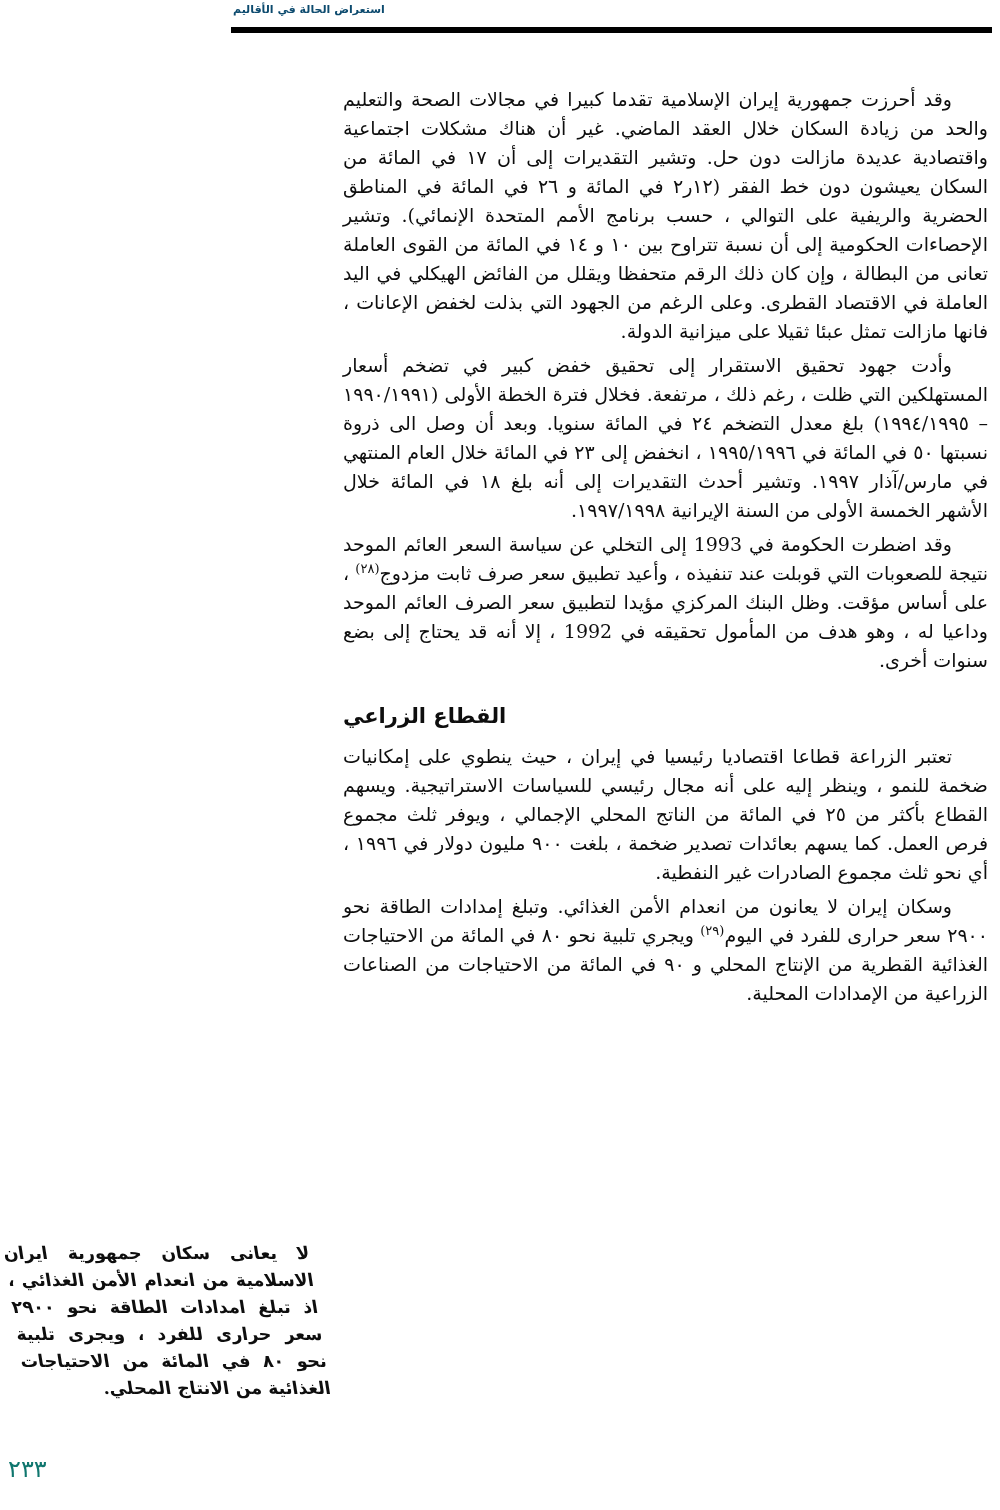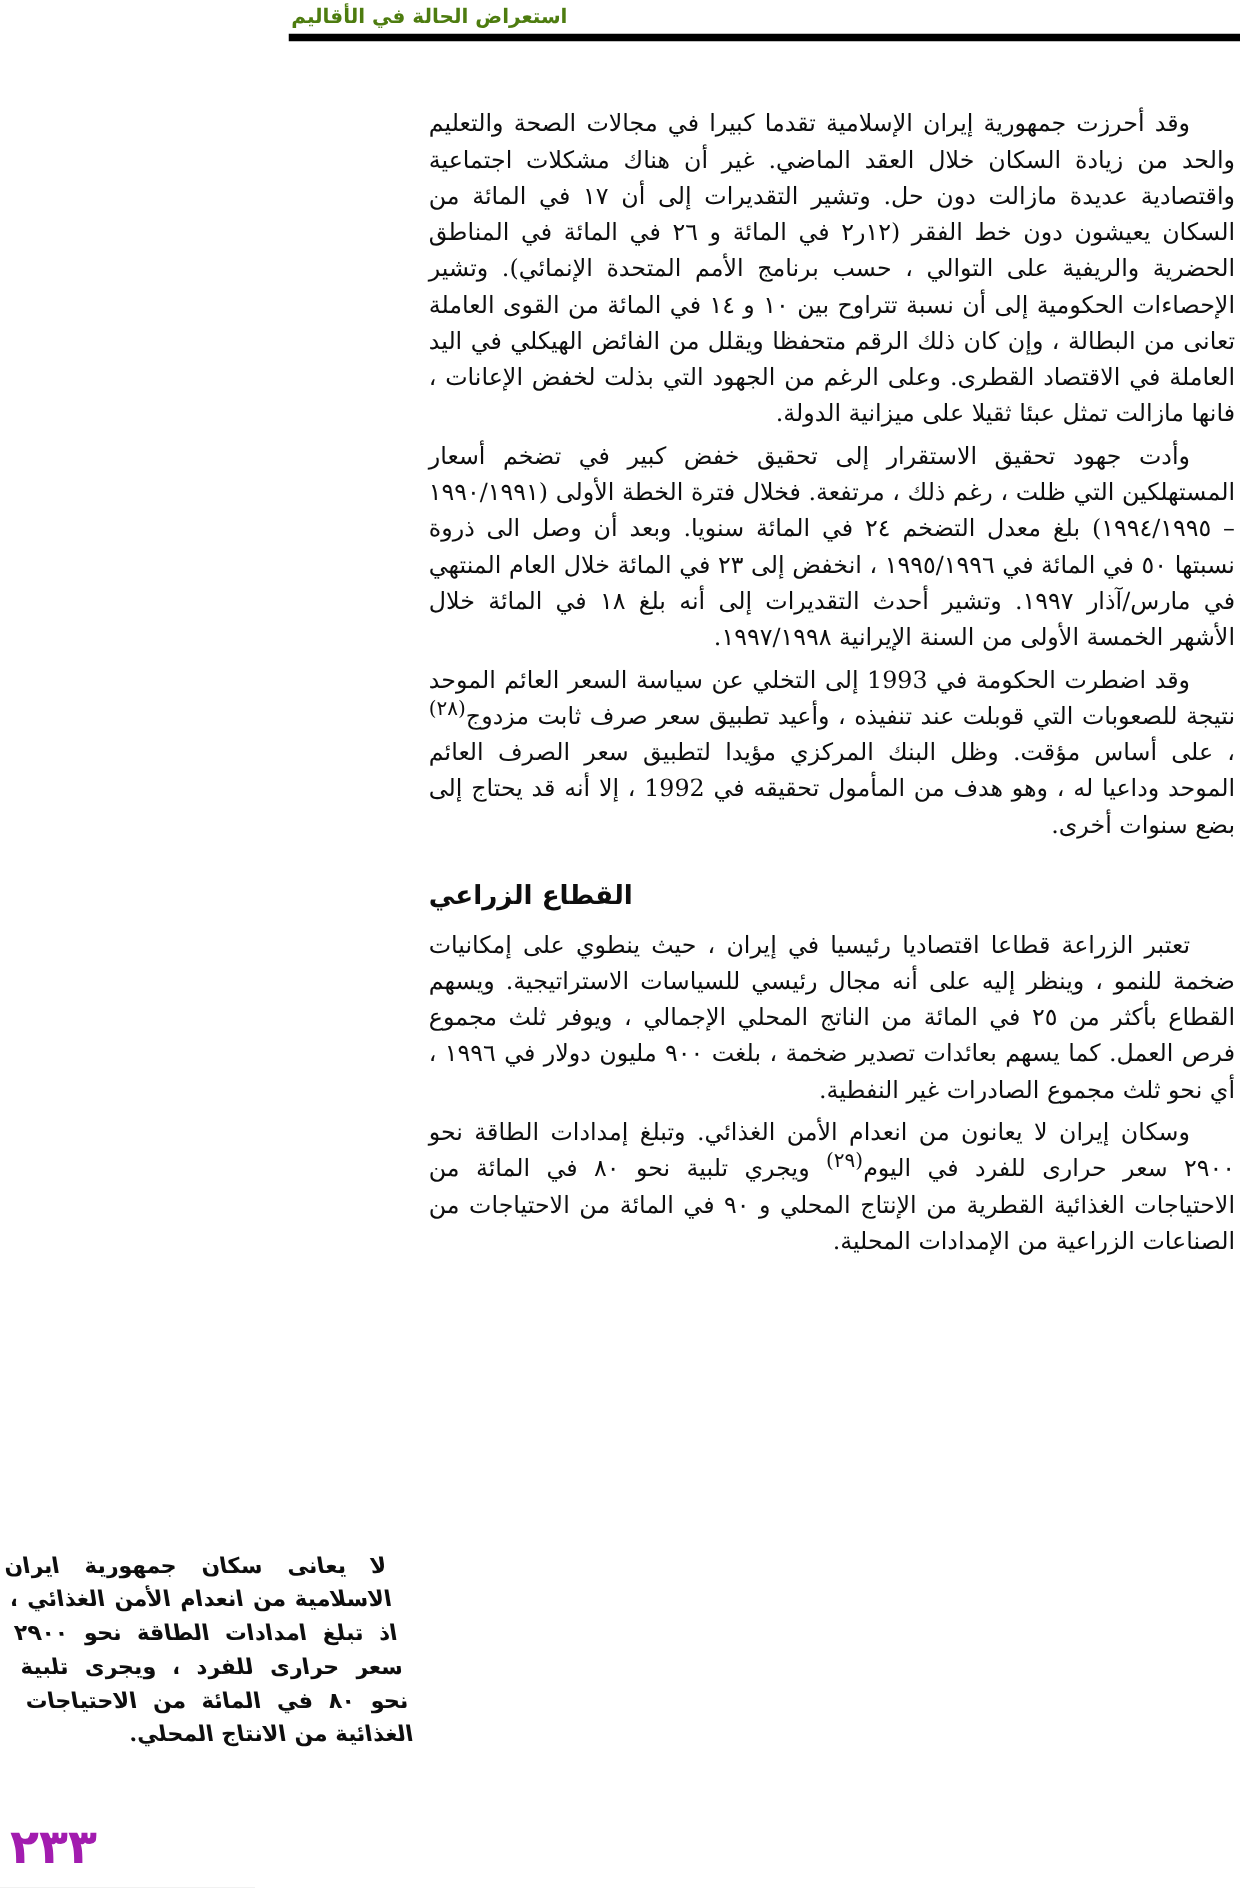--- a/index.html
+++ b/index.html
@@ -18,22 +18,22 @@
     color: #0e0e0e;
   }
   
   .running-title {
     position: absolute;
     top: 3px;
     left: 233px;
     direction: rtl;
     font-family: "DejaVu Sans", sans-serif;
     font-weight: 700;
-    font-size: 16px;
-    color: #4d7c0f;
+    font-size: 11px;
+    color: #0c4a6e;
     letter-spacing: 0.5px;
     white-space: nowrap;
   }
   .header-rule {
     position: absolute;
     top: 27px;
     left: 231px;
     right: 8px;
     height: 6px;
     background: #000000;
@@ -54,21 +54,21 @@
     text-indent: 36px;
   }
   .section-heading {
     margin: 26px 0 12px 0;
     font-size: 21px;
     font-weight: 700;
     text-align: left;
     text-indent: 0;
   }
   sup.fn {
-    font-size: 16px;
+    font-size: 13px;
     line-height: 0;
     vertical-align: super;
   }
   
   .sidebar-note {
     position: absolute;
     top: 1240px;
     left: 14px;
     width: 306px;
     direction: rtl;
@@ -79,23 +79,23 @@
     color: #0e0e0e;
     transform: skewX(9deg);
     transform-origin: 50% 50%;
   }
   
   .page-number {
     position: absolute;
     top: 1455px;
     left: 8px;
     font-family: "DejaVu Sans", sans-serif;
-    font-weight: 700;
-    font-size: 38px;
-    color: #a21caf;
+    font-weight: 400;
+    font-size: 24px;
+    color: #0f766e;
     direction: rtl;
   }
 </style>
 </head>
 <body>
 
 <div class="page">
 
   <div class="running-title">استعراض الحالة في الأقاليم</div>
 

